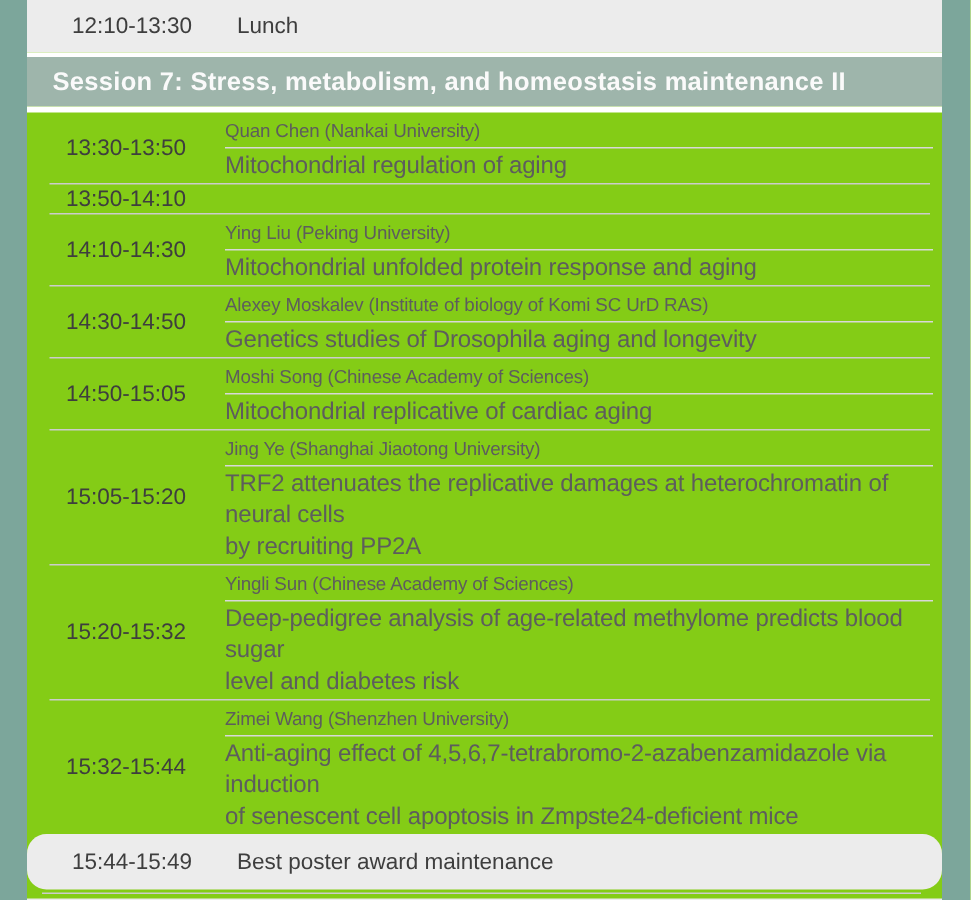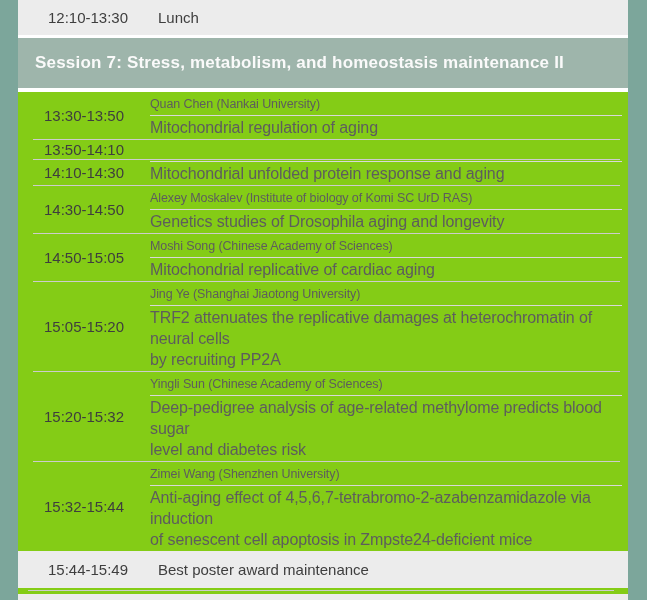--- a/index.html
+++ b/index.html
@@ -22,39 +22,39 @@
   }
 
   
   .simple-row {
     background: var(--gray-row, #ECECEC);
     display: flex;
     align-items: center;
     flex: 0 0 auto;
   }
   .simple-row.lunch  { height: 35px; }
-  .simple-row.poster { height: 37px; }
+  .simple-row.poster { height: 37px; border-radius: 13px; }
   .simple-row.coffee { height: 31px; }
   .row-time {
     width: 140px;
     flex: 0 0 auto;
     text-align: center;
     font-size: 15px;
     color: var(--time-text, #3E3E3E);
   }
   .row-label {
     font-size: 15px;
     color: var(--time-text, #3E3E3E);
   }
 
   .gap-a { height: 3px; flex: 0 0 auto; background: #fff; }
   .gap-b { height: 4px; flex: 0 0 auto; background: #fff; }
 
   .session-band {
-    height: 50px;
+    height: 33px;
     flex: 0 0 auto;
     background: var(--session-band, #9EB5AB);
     display: flex;
     align-items: center;
     padding-left: 17px;
   }
   .session-title {
     font-size: 17px;
     font-weight: bold;
     color: var(--session-text, #FAFAFA);
@@ -138,20 +138,21 @@
       <div class="row-sep"></div>
 
       <div class="talk">
         <div class="talk-time">13:50-14:10</div>
       </div>
       <div class="row-sep"></div>
 
       <div class="talk">
         <div class="talk-time">14:10-14:30</div>
         <div class="talk-body">
+          <div class="talk-speaker">Ying Liu (Peking University)</div>
           <div class="talk-sep"></div>
           <div class="talk-title">Mitochondrial unfolded protein response and aging</div>
         </div>
       </div>
       <div class="row-sep"></div>
 
       <div class="talk">
         <div class="talk-time">14:30-14:50</div>
         <div class="talk-body">
           <div class="talk-speaker">Alexey Moskalev (Institute of biology of Komi SC UrD RAS)</div>

